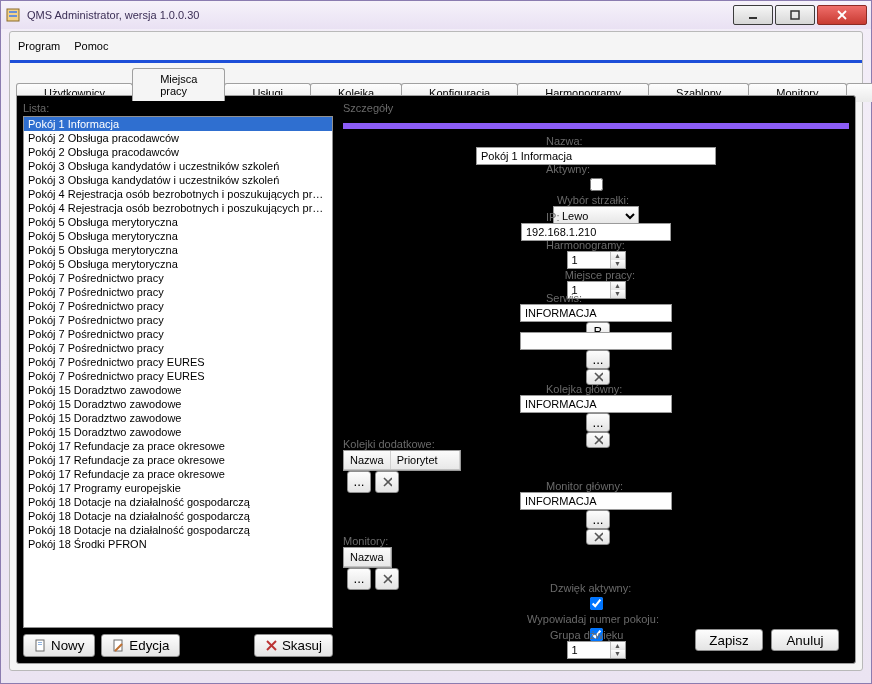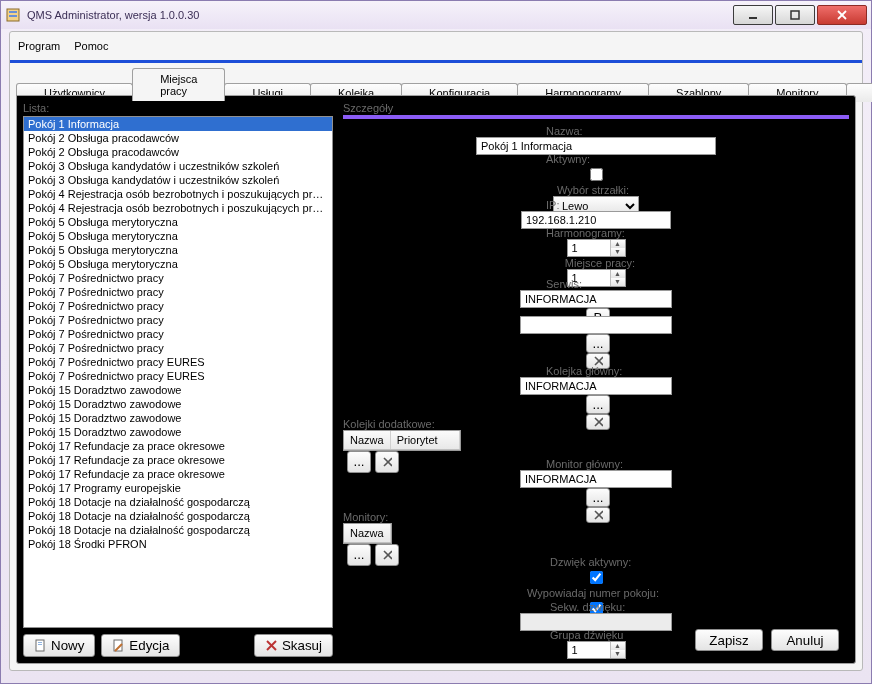--- a/index.html
+++ b/index.html
@@ -21,21 +21,21 @@
 .columns{display:flex;position:absolute;inset:6px;}
 .left-pane{width:310px;display:flex;flex-direction:column;margin-right:10px;}
 .right-pane{flex:1;display:flex;flex-direction:column;}
 .lbl{color:#6a6a6a;}
 .listbox{flex:1;border:1px solid #919191;background:#fff;overflow:auto;margin-top:2px;}
 .listbox .item{padding:0 4px;line-height:14px;white-space:nowrap;overflow:hidden;text-overflow:ellipsis;}
 .listbox .item.selected{background:#2f6fd0;color:#fff;}
 .btnrow{display:flex;gap:6px;margin-top:6px;}
 .btn{border:1px solid #8e8e8e;background:linear-gradient(#fdfdfd,#e4e4e4);border-radius:3px;padding:3px 10px;display:inline-flex;align-items:center;gap:4px;}
 .btn .glyph{width:13px;height:13px;}
-.fieldset-title{color:#6a6a6a;margin:0 0 6px 0;border-bottom:4px solid #8b5cf6;padding-bottom:1px;}
+.fieldset-title{color:#6a6a6a;margin:0 0 6px 0;border-bottom:6px solid #8b5cf6;padding-bottom:9px;}
 .row{display:flex;align-items:center;margin-bottom:6px;min-height:22px;flex-direction:column;}
 .row .cap{width:100px;color:#6a6a6a;}
 .row .cap.short{width:92px;}
 .txt, .sel, .num{border:1px solid #9a9a9a;background:#fff;height:20px;box-sizing:border-box;padding:2px 4px;font:inherit;}
 .sel{background:linear-gradient(#fdfdfd,#e4e4e4);}
 .chk{width:13px;height:13px;}
 .sqbtn{width:24px;height:22px;border:1px solid #8e8e8e;background:linear-gradient(#fdfdfd,#e4e4e4);border-radius:3px;display:inline-flex;align-items:center;justify-content:center;margin-left:4px;}
 .sqbtn.del svg{display:block}
 .spin{display:inline-flex;border:1px solid #9a9a9a;height:20px;box-sizing:border-box;}
 .spin input{border:none;width:34px;padding:2px 4px;font:inherit;background:#fff;}
@@ -300,24 +300,20 @@
           <div style="height:8px"></div>
 
           <div class="row">
             <span class="cap short">Dzwięk aktywny:</span>
             <input type="checkbox" class="chk" checked="" style="">
             <span style="width:18px"></span>
             <span class="lbl" style="margin-right:6px">Wypowiadaj numer pokoju:</span>
             <input type="checkbox" class="chk" checked="" style="">
           </div>
 
-          <div class="row">
-            <span class="cap short">Sekw. dzwięku:</span>
-            <input class="txt" style="flex: 1 1 0%; background: rgb(236, 236, 236);" readonly="" value="">
-          </div>
 
           <div class="row">
             <span class="cap short">Grupa dźwięku</span>
             <span class="spin">
                 <input value="1" style="">
                 <span class="arrows">
                   <div>▲</div>
                   <div>▼</div>
                 </span>
               </span>

